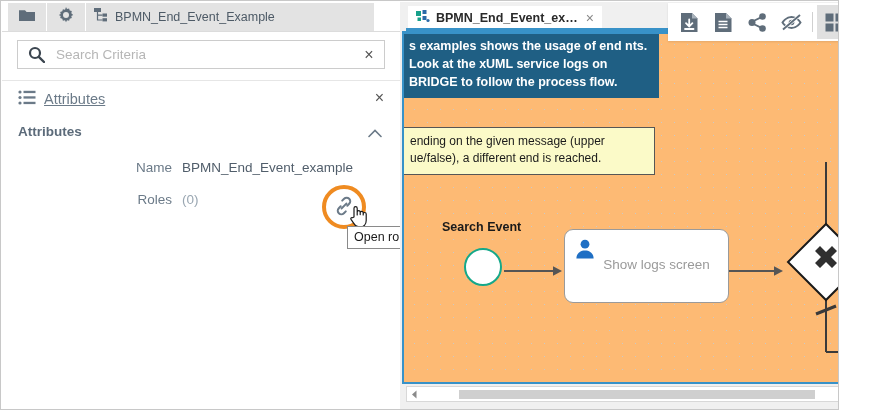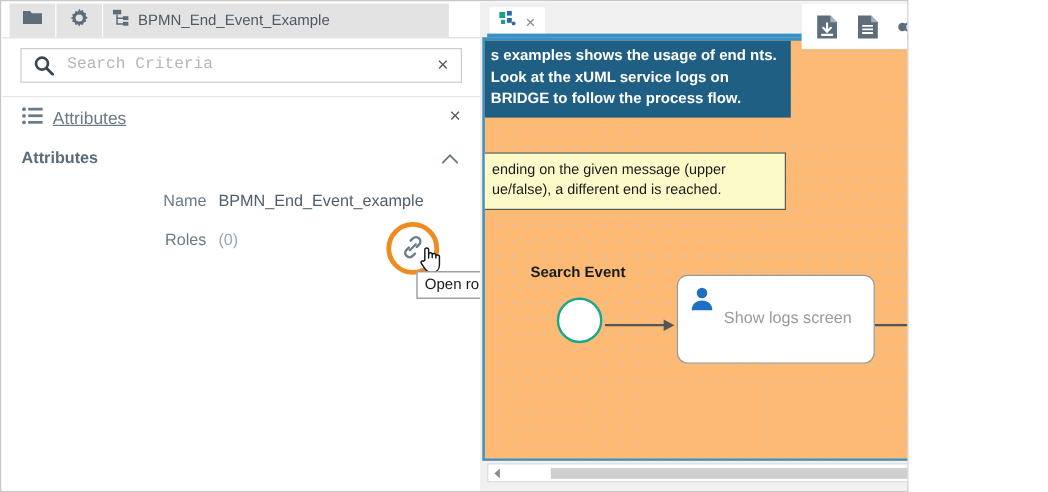--- a/index.html
+++ b/index.html
@@ -10,21 +10,21 @@
   body {
     width: 873px;
     height: 410px;
     font-family: "Liberation Sans", sans-serif;
     overflow: hidden;
     position: relative;
   }
   #app {
     position: absolute;
     left: 0; top: 0;
-    width: 757px; height: 410px;
+    width: 839px; height: 410px;
     background: #ffffff;
     border: 1px solid #c8c8c8;
     box-sizing: border-box;
     overflow: hidden;
   }
 
   
   #left-panel {
     position: absolute;
     left: 1px; top: 1px;
@@ -73,21 +73,21 @@
     background: #fff;
     box-sizing: border-box;
     display: flex;
     align-items: center;
   }
   #search-icon-box { width: 36px; display:flex; align-items:center; justify-content:center; }
   #search-input {
     flex: 1;
     border: none;
     outline: none;
-    font-family: Liberation Mono, monospace;
+    font-family: Liberation Sans, sans-serif;
     font-size: 13.5px;
     color: #1d4ed8;
     background: transparent;
   }
   #search-input::placeholder { color: #b6b6b6; }
   #search-clear {
     width: 30px;
     text-align: center;
     color: #555;
     font-size: 16px;
@@ -497,20 +497,21 @@
     <div id="doc-tab">
       <span>
         <svg width="14" height="13" viewBox="0 0 14 13">
           <rect x="0" y="1" width="5" height="5" fill="#17a08a"></rect>
           <rect x="6.5" y="0" width="4" height="4" fill="#2a6aa8"></rect>
           <rect x="6.5" y="6" width="4" height="4" fill="#2a6aa8"></rect>
           <rect x="1.5" y="7.5" width="3.5" height="3.5" fill="#17a08a"></rect>
           <circle cx="12" cy="10.5" r="1.6" fill="#2a6aa8"></circle>
         </svg>
       </span>
+      <span id="doc-tab-text">BPMN_End_Event_ex…</span>
       <span id="doc-tab-close">×</span>
     </div>
 
     <div id="ruler-top"></div>
 
     <div id="canvas-outer">
       <div id="canvas-dots"></div>
 
       <div id="info-box">s examples shows the usage of end nts. Look at the xUML service logs on BRIDGE to follow the process flow.</div>
 

